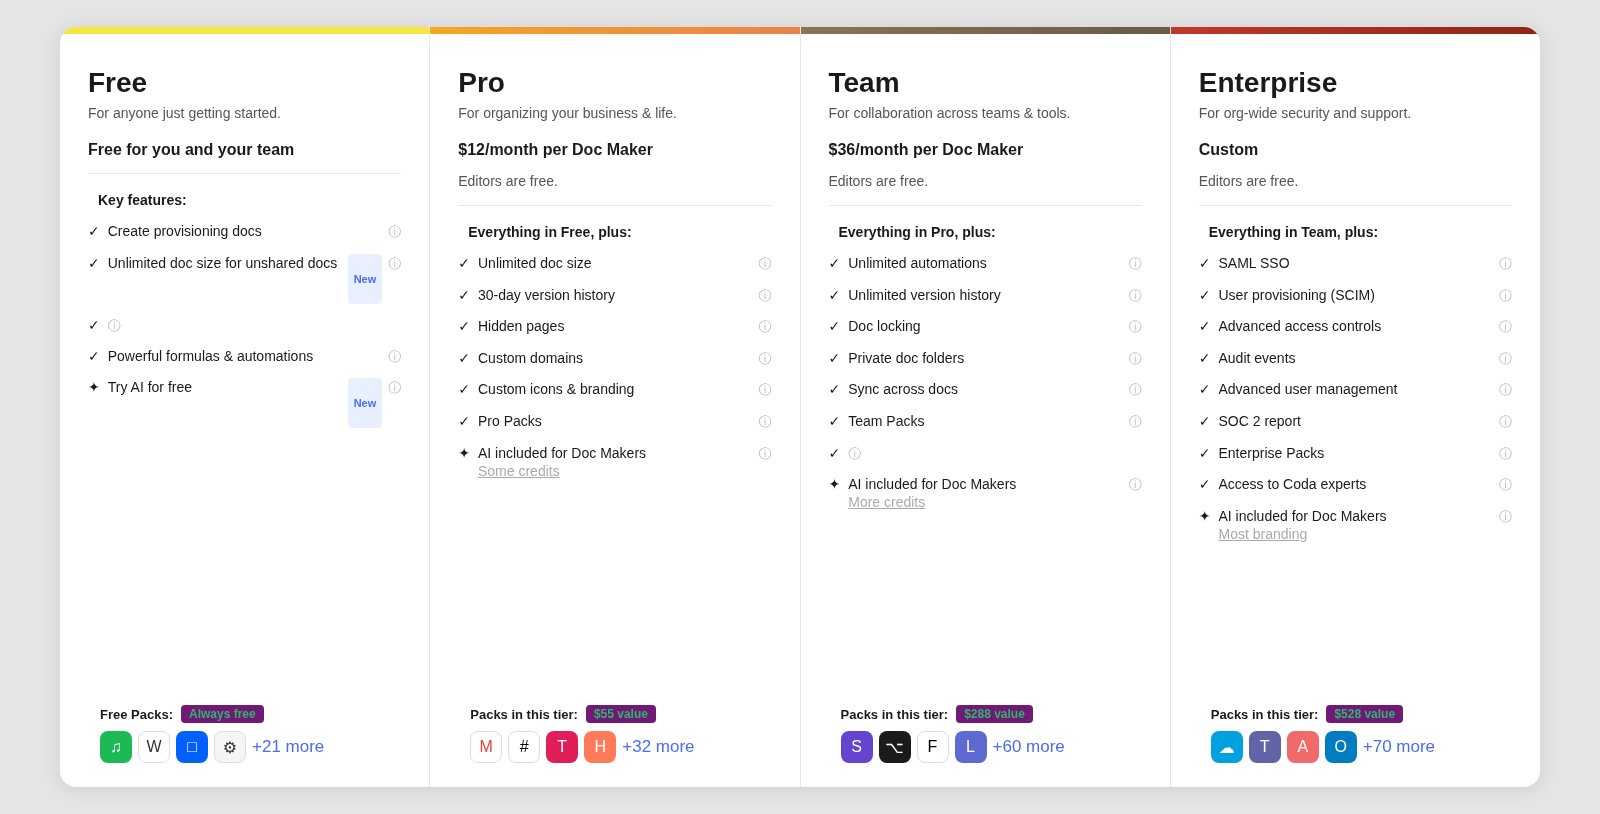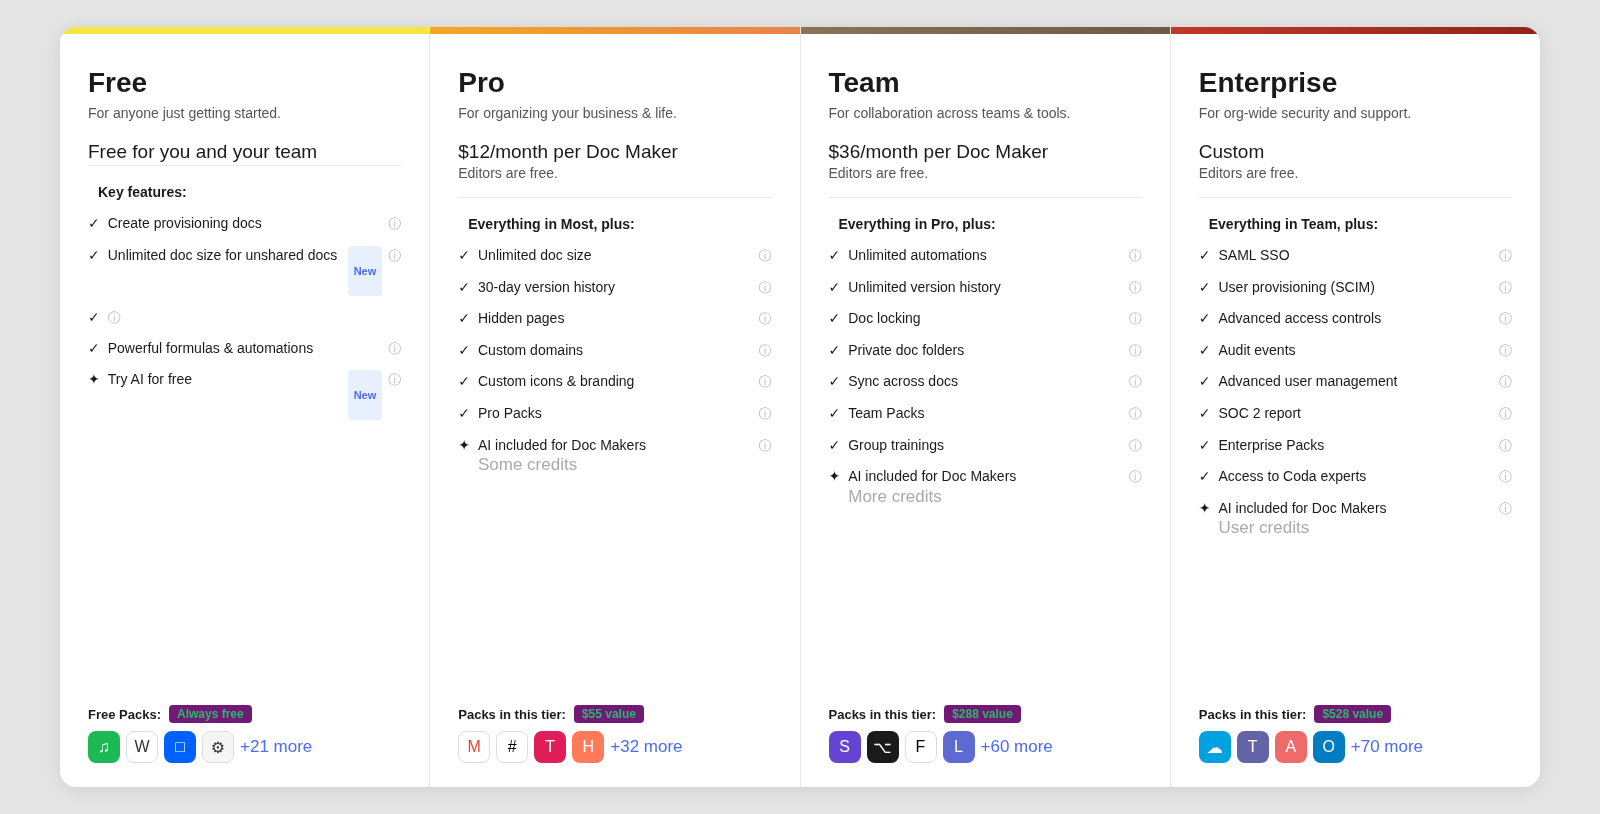--- a/index.html
+++ b/index.html
@@ -43,24 +43,24 @@
       color: #1a1a1a;
       margin-top: 8px;
       margin-bottom: 6px;
     }
     .plan-tagline {
       font-size: 14px;
       color: #555;
       margin-bottom: 20px;
     }
     .plan-price {
-      font-size: 19px;
-      font-weight: 400;
-      color: #1a1a1a;
-      margin-bottom: 2px;
+      font-size: 16px;
+      font-weight: 700;
+      color: #1a1a1a;
+      margin-bottom: 14px;
     }
     .plan-price-sub {
       font-size: 14px;
       color: #555;
       margin-bottom: 16px;
     }
     .divider {
       height: 1px;
       background: #e8e8e8;
       margin-bottom: 18px;
@@ -98,22 +98,23 @@
       flex: 1;
       display: flex;
       flex-direction: column;
     }
     .feature-text {
       font-size: 14px;
       color: #1a1a1a;
       line-height: 1.4;
     }
     .feature-sub {
-      font-size: 17px;
+      font-size: 14px;
       color: #aaa;
+      text-decoration: underline;
     }
     .feature-info {
       color: #bbb;
       font-size: 13px;
       flex-shrink: 0;
       margin-top: 1px;
     }
     .feature-right {
       display: flex;
       align-items: flex-start;
@@ -124,20 +125,21 @@
       color: #4a6cf7;
       font-size: 11px;
       font-weight: 600;
       border-radius: 4px;
       padding: 19px 6px;
       display: inline-block;
     }
     .packs-section {
       margin-top: auto;
       padding-top: 20px;
+      margin-left: 12px;
     }
     .packs-label {
       font-size: 13px;
       font-weight: 700;
       color: #1a1a1a;
       margin-bottom: 8px;
       display: flex;
       align-items: center;
       gap: 8px;
     }
@@ -264,21 +266,21 @@
         </div>
       </div>
     </div>
     <div class="plan-col">
       <div class="plan-top-bar bar-pro"></div>
       <div class="plan-name">Pro</div>
       <div class="plan-tagline">For organizing your business &amp; life.</div>
       <div class="plan-price">$12/month per Doc Maker</div>
       <div class="plan-price-sub">Editors are free.</div>
       <div class="divider"></div>
-      <div class="features-header">Everything in Most, plus:</div>
+      <div class="features-header">Everything in Free, plus:</div>
       <ul class="feature-list">
         <li class="feature-item">
           <span class="feature-check">✓</span>
           <span class="feature-text-wrap">
             <span class="feature-text">Unlimited doc size</span>
           </span>
           <div class="feature-right">
             <span class="feature-info">ⓘ</span>
           </div>
         </li>
@@ -410,23 +412,20 @@
           <span class="feature-check">✓</span>
           <span class="feature-text-wrap">
             <span class="feature-text">Team Packs</span>
           </span>
           <div class="feature-right">
             <span class="feature-info">ⓘ</span>
           </div>
         </li>
         <li class="feature-item">
           <span class="feature-check">✓</span>
-          <span class="feature-text-wrap">
-            <span class="feature-text">Group trainings</span>
-          </span>
           <div class="feature-right">
             <span class="feature-info">ⓘ</span>
           </div>
         </li>
         <li class="feature-item">
           <span class="feature-ai-icon">✦</span>
           <span class="feature-text-wrap">
             <span class="feature-text">AI included for Doc Makers</span>
             <span class="feature-sub">More credits</span>
           </span>
@@ -527,21 +526,21 @@
             <span class="feature-text">Access to Coda experts</span>
           </span>
           <div class="feature-right">
             <span class="feature-info">ⓘ</span>
           </div>
         </li>
         <li class="feature-item">
           <span class="feature-ai-icon">✦</span>
           <span class="feature-text-wrap">
             <span class="feature-text">AI included for Doc Makers</span>
-            <span class="feature-sub">User credits</span>
+            <span class="feature-sub">Most branding</span>
           </span>
           <div class="feature-right">
             <span class="feature-info">ⓘ</span>
           </div>
         </li>
       </ul>
       <div class="packs-section">
         <div class="packs-label">
           <span>Packs in this tier:</span>
           <span class="packs-value">$528 value</span>

